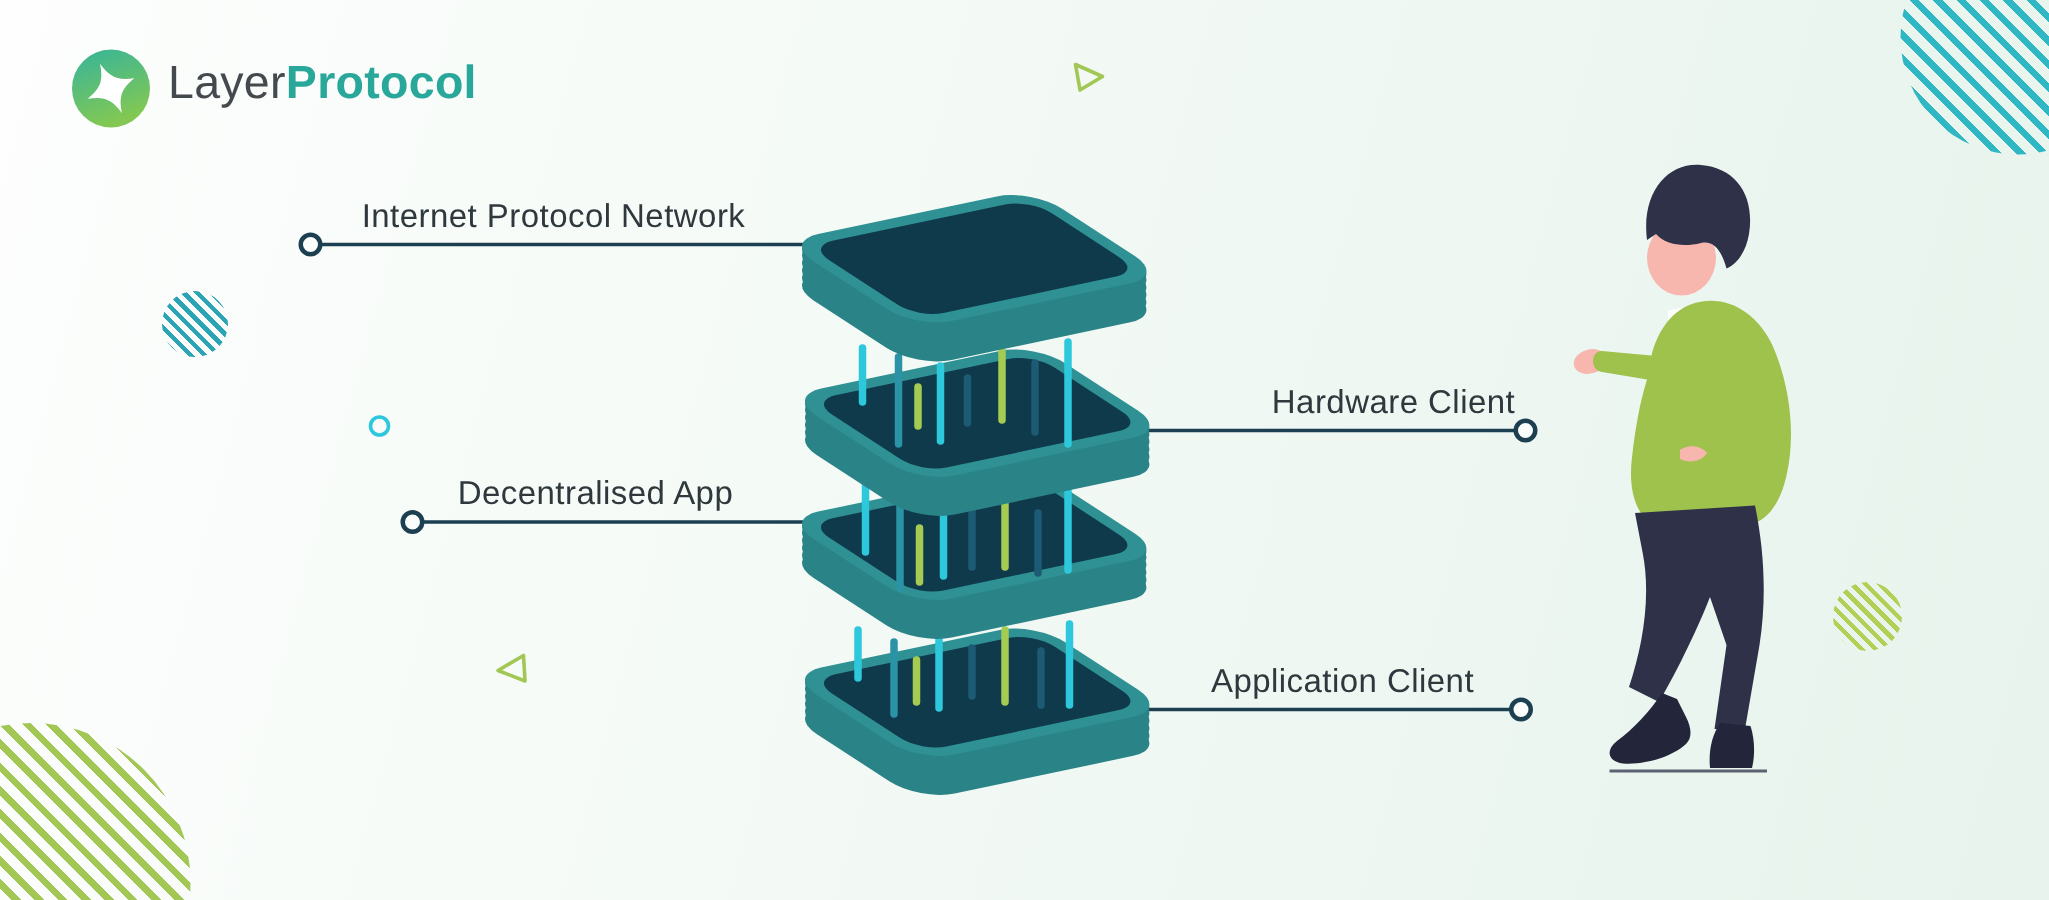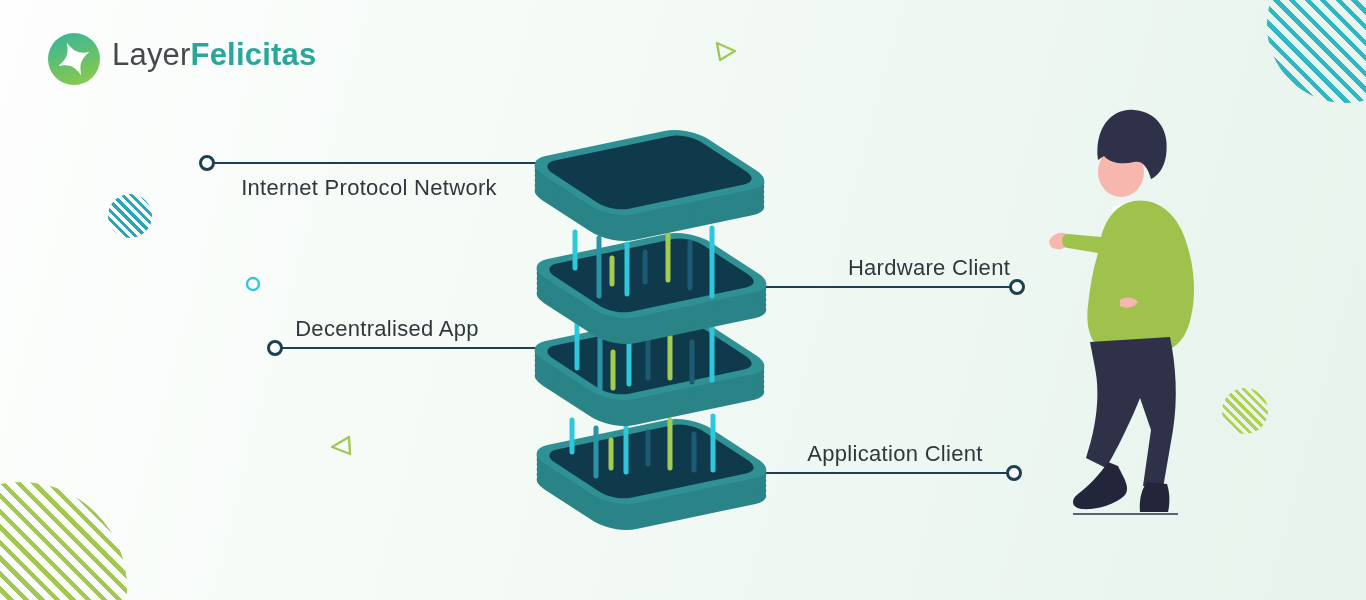--- a/index.html
+++ b/index.html
@@ -18,23 +18,23 @@
   .striped.green-big{left:-85px;top:482px;width:212px;height:212px;
     background:repeating-linear-gradient(45deg,#a2c755 0 4.5px,transparent 4.5px 11px);}
   .striped.green-small{left:1222px;top:388px;width:46px;height:46px;
     background:repeating-linear-gradient(45deg,#b3cf56 0 3px,transparent 3px 6.5px);}
   .main-svg{position:absolute;left:0;top:0;}
   .logo{position:absolute;left:46px;top:28px;display:flex;align-items:center;gap:11px;}
   .logo-text{font-size:31px;letter-spacing:.2px;}
   .logo-prima{color:#44494d;font-weight:500;}
   .logo-felicitas{color:#2aa79b;font-weight:700;}
   .callout-label{position:absolute;font-size:22px;color:#2f383c;text-align:center;letter-spacing:.3px;white-space:nowrap;}
-  .lbl-0{left:219px;top:131px;width:300px;margin-top:44px;}
+  .lbl-0{left:219px;top:131px;width:300px;}
   .lbl-1{left:804px;top:255px;width:250px;}
-  .lbl-2{left:262px;top:316px;width:250px;}
+  .lbl-2{left:272px;top:316px;width:250px;}
   .lbl-3{left:770px;top:441px;width:250px;}
 </style>
 </head>
 <body>
 
 <div class="canvas">
 
   <div class="striped teal-big"></div>
   <div class="striped teal-small"></div>
   <div class="striped green-big"></div>
@@ -158,21 +158,21 @@
     </g>
 
     <g transform="translate(47,32)">
       <circle cx="27" cy="27" r="26" fill="url(#logoGrad)"></circle>
       <path transform="rotate(-24 27 27)" fill="#ffffff" d="M27,9 C29.5,20 33,24 44,27 C33,30 29.5,34 27,45 C24.5,34 21,30 10,27 C21,24 24.5,20 27,9 Z"></path>
     </g>
   </svg>
 
   <div class="logo" style="left:112px;top:37px;">
     <div class="logo-text">
-      <span class="logo-prima">Layer</span><span class="logo-felicitas">Felicitas</span>
+      <span class="logo-prima">Layer</span><span class="logo-felicitas">Protocol</span>
     </div>
   </div>
 
   <div class="callout-label lbl-0">Internet Protocol Network</div>
   <div class="callout-label lbl-1">Hardware Client</div>
   <div class="callout-label lbl-2">Decentralised App</div>
   <div class="callout-label lbl-3">Application Client</div>
 
 </div>
 

